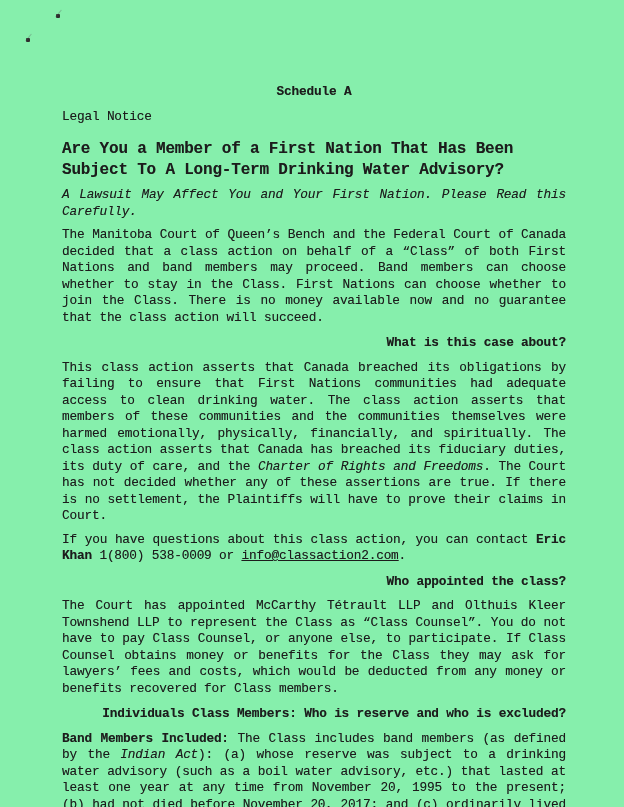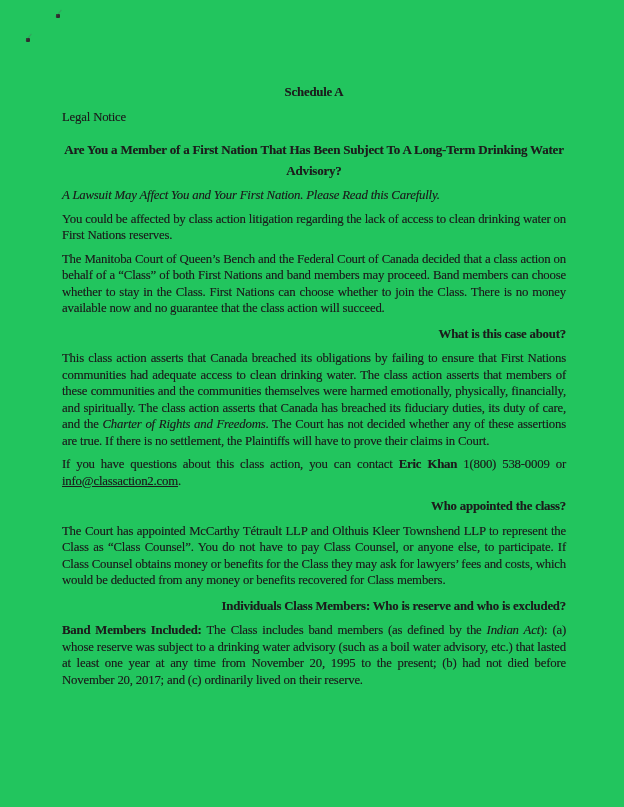--- a/index.html
+++ b/index.html
@@ -4,23 +4,23 @@
 <style>
   html, body {
     margin: 0;
     padding: 0;
     background: #ffffff;
   }
   .page {
     position: relative;
     width: 624px;
     height: 807px;
-    background: #22c55e;
+    background: #86efac;
     overflow: hidden;
-    font-family: Liberation Serif, serif;
+    font-family: Liberation Mono, monospace;
   }
   
   .speck {
     position: absolute;
     width: 4px;
     height: 4px;
     background: #2e2e2e;
     border-radius: 1px;
   }
   .speck::after {
@@ -54,24 +54,24 @@
   .schedule {
     font-weight: bold;
     text-align: center !important;
     margin-bottom: 8px !important;
   }
   .notice {
     text-align: center;
     margin-bottom: 8px !important;
   }
   .title {
-    font-size: 13px;
+    font-size: 16px;
     line-height: 21px;
     font-weight: bold;
-    text-align: center;
+    text-align: left;
     margin: 14px 0 6px 0;
     letter-spacing: -0.2px;
   }
   .subtitle {
     font-style: italic;
     text-align: left;
     margin-bottom: 7px !important;
   }
   .heading {
     font-size: 12.8px;
@@ -94,21 +94,20 @@
   <div class="content">
 
     <p class="schedule">Schedule A</p>
 
     <p class="notice">Legal Notice</p>
 
     <h1 class="title">Are You a Member of a First Nation That Has Been Subject To A Long-Term Drinking Water Advisory?</h1>
 
     <p class="subtitle">A Lawsuit May Affect You and Your First Nation. Please Read this Carefully.</p>
 
-    <p>You could be affected by class action litigation regarding the lack of access to clean drinking water on First Nations reserves.</p>
 
     <p>The Manitoba Court of Queen’s Bench and the Federal Court of Canada decided that a class action on behalf of a “Class” of both First Nations and band members may proceed. Band members can choose whether to stay in the Class. First Nations can choose whether to join the Class. There is no money available now and no guarantee that the class action will succeed.</p>
 
 
     <h2 class="heading">What is this case about?</h2>
 
     <p><span>This class action asserts that Canada breached its obligations by failing to ensure that First Nations communities had adequate access to clean drinking water. The class action asserts that members of these communities and the communities themselves were harmed emotionally, physically, financially, and spiritually. The class action asserts that Canada has breached its fiduciary duties, its duty of care, and the </span><span class="italic">Charter of Rights and Freedoms</span><span>. The Court has not decided whether any of these assertions are true. If there is no settlement, the Plaintiffs will have to prove their claims in Court.</span></p>
 
     <p><span>If you have questions about this class action, you can contact </span><span class="bold">Eric Khan</span><span> </span><span>1(800) 538-0009</span><span> or </span><span class="underline">info@classaction2.com</span><span>.</span></p>
 

